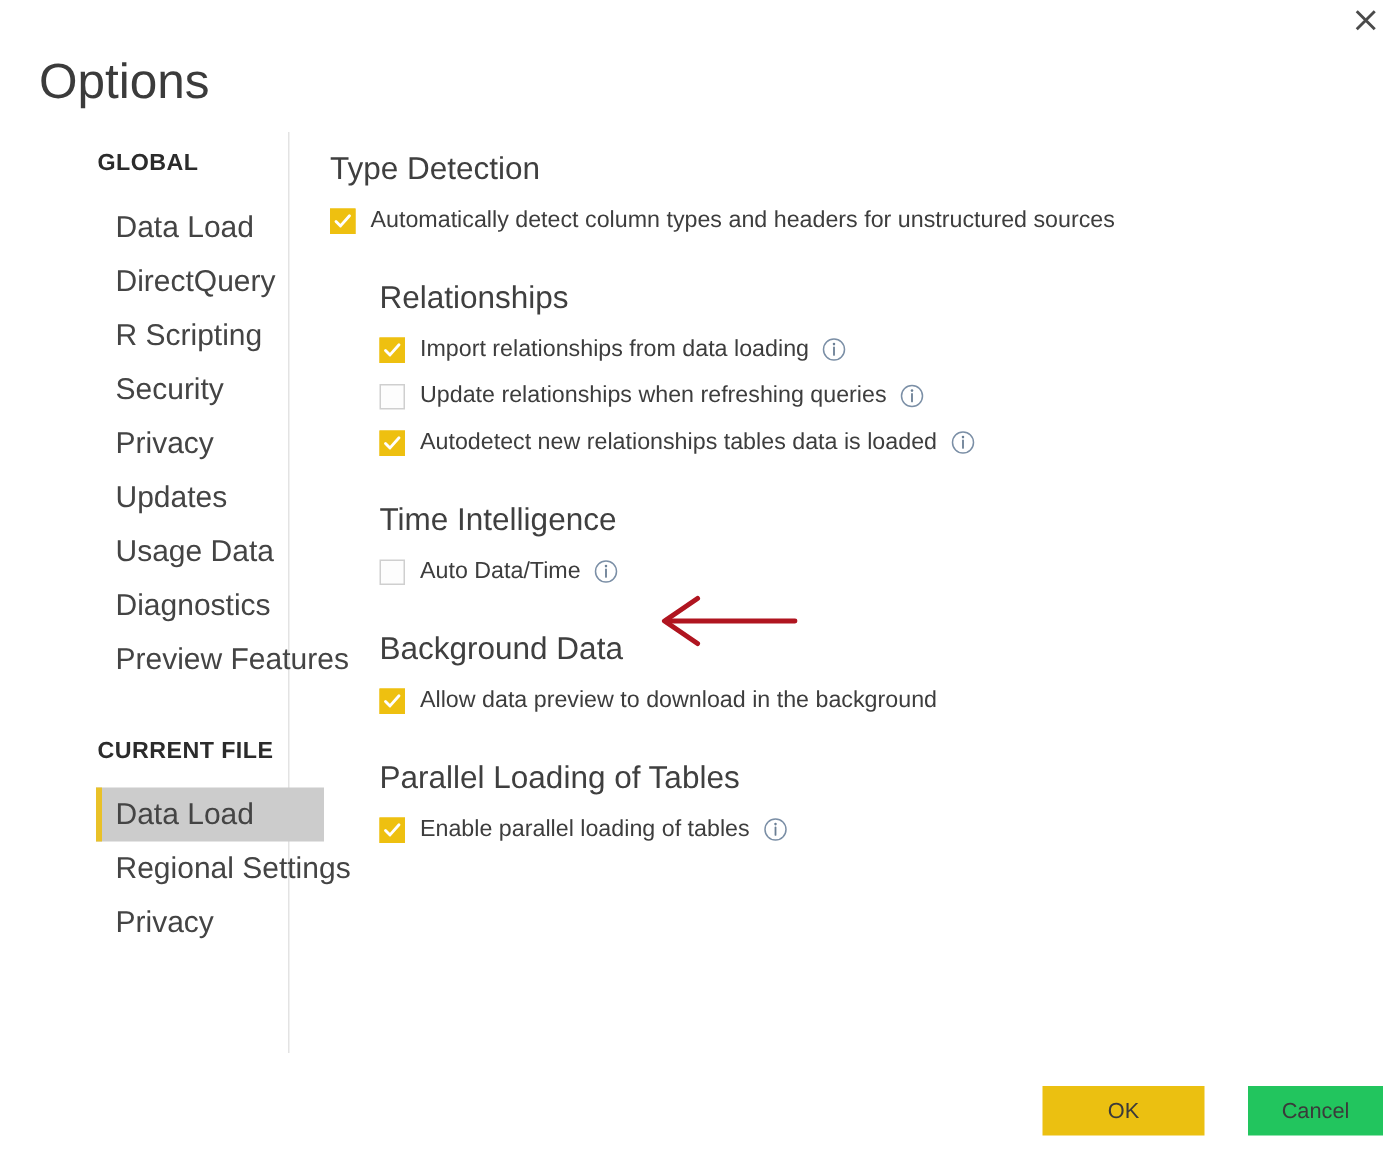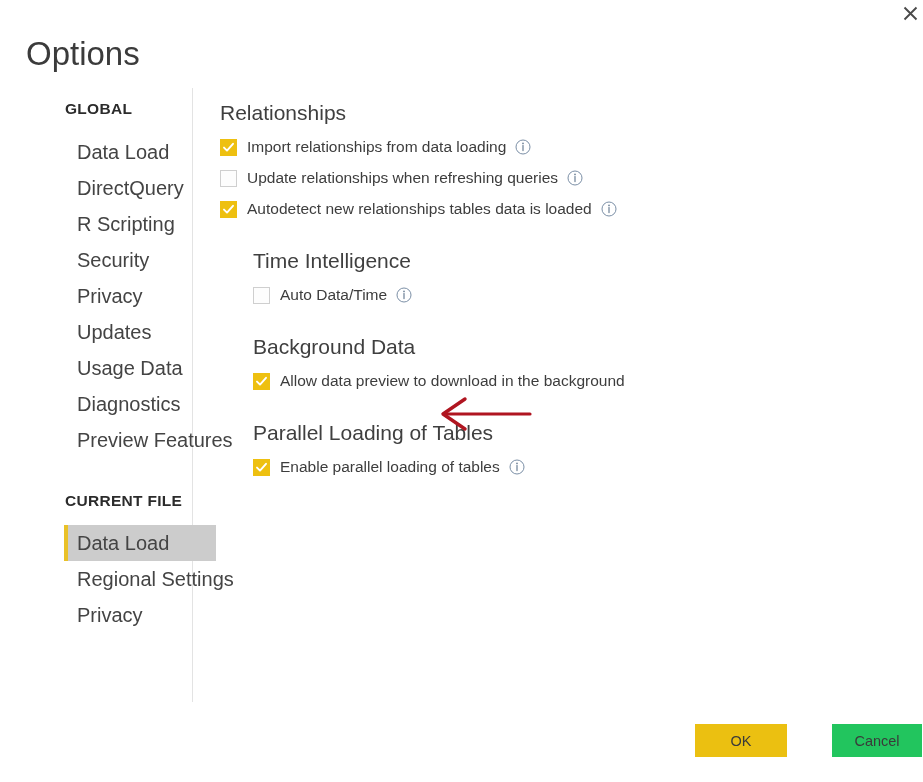--- a/index.html
+++ b/index.html
@@ -181,21 +181,21 @@
     font-size: 14.5px;
     font-family: "Liberation Sans", sans-serif;
     border: none;
     cursor: pointer;
     display: flex;
     align-items: center;
     justify-content: center;
   }
   .btn-ok {
     left: 695px;
-    width: 92px;
+    width: 108px;
     background: #ebc011;
     color: #3a3a3a;
   }
   .btn-cancel {
     left: 832px;
     width: 90px;
     background: #22c55e;
     color: #3a3a3a;
   }
 </style>
@@ -231,20 +231,31 @@
   <div class="nav-group nav-group-current">
     <div class="nav-group-title">CURRENT FILE</div>
     <div class="nav-item selected">Data Load</div>
     <div class="nav-item">Regional Settings</div>
     <div class="nav-item">Privacy</div>
   </div>
 </nav>
 
 <main class="content">
 
+  <section class="section">
+    <h2 class="section-heading">Type Detection</h2>
+    <div class="opt-row">
+      <span class="cb checked">
+        <svg width="13" height="13" viewBox="0 0 13 13">
+            <path d="M2 6.6 L5 9.6 L11 2.8" stroke="#ffffff" stroke-width="1.9" fill="none" stroke-linecap="round" stroke-linejoin="round"></path>
+          </svg>
+      </span>
+      <span class="opt-label">Automatically detect column types and headers for unstructured sources</span>
+    </div>
+  </section>
 
   <section class="section">
     <h2 class="section-heading">Relationships</h2>
 
     <div class="opt-row">
       <span class="cb checked">
         <svg width="13" height="13" viewBox="0 0 13 13">
             <path d="M2 6.6 L5 9.6 L11 2.8" stroke="#ffffff" stroke-width="1.9" fill="none" stroke-linecap="round" stroke-linejoin="round"></path>
           </svg>
       </span>

